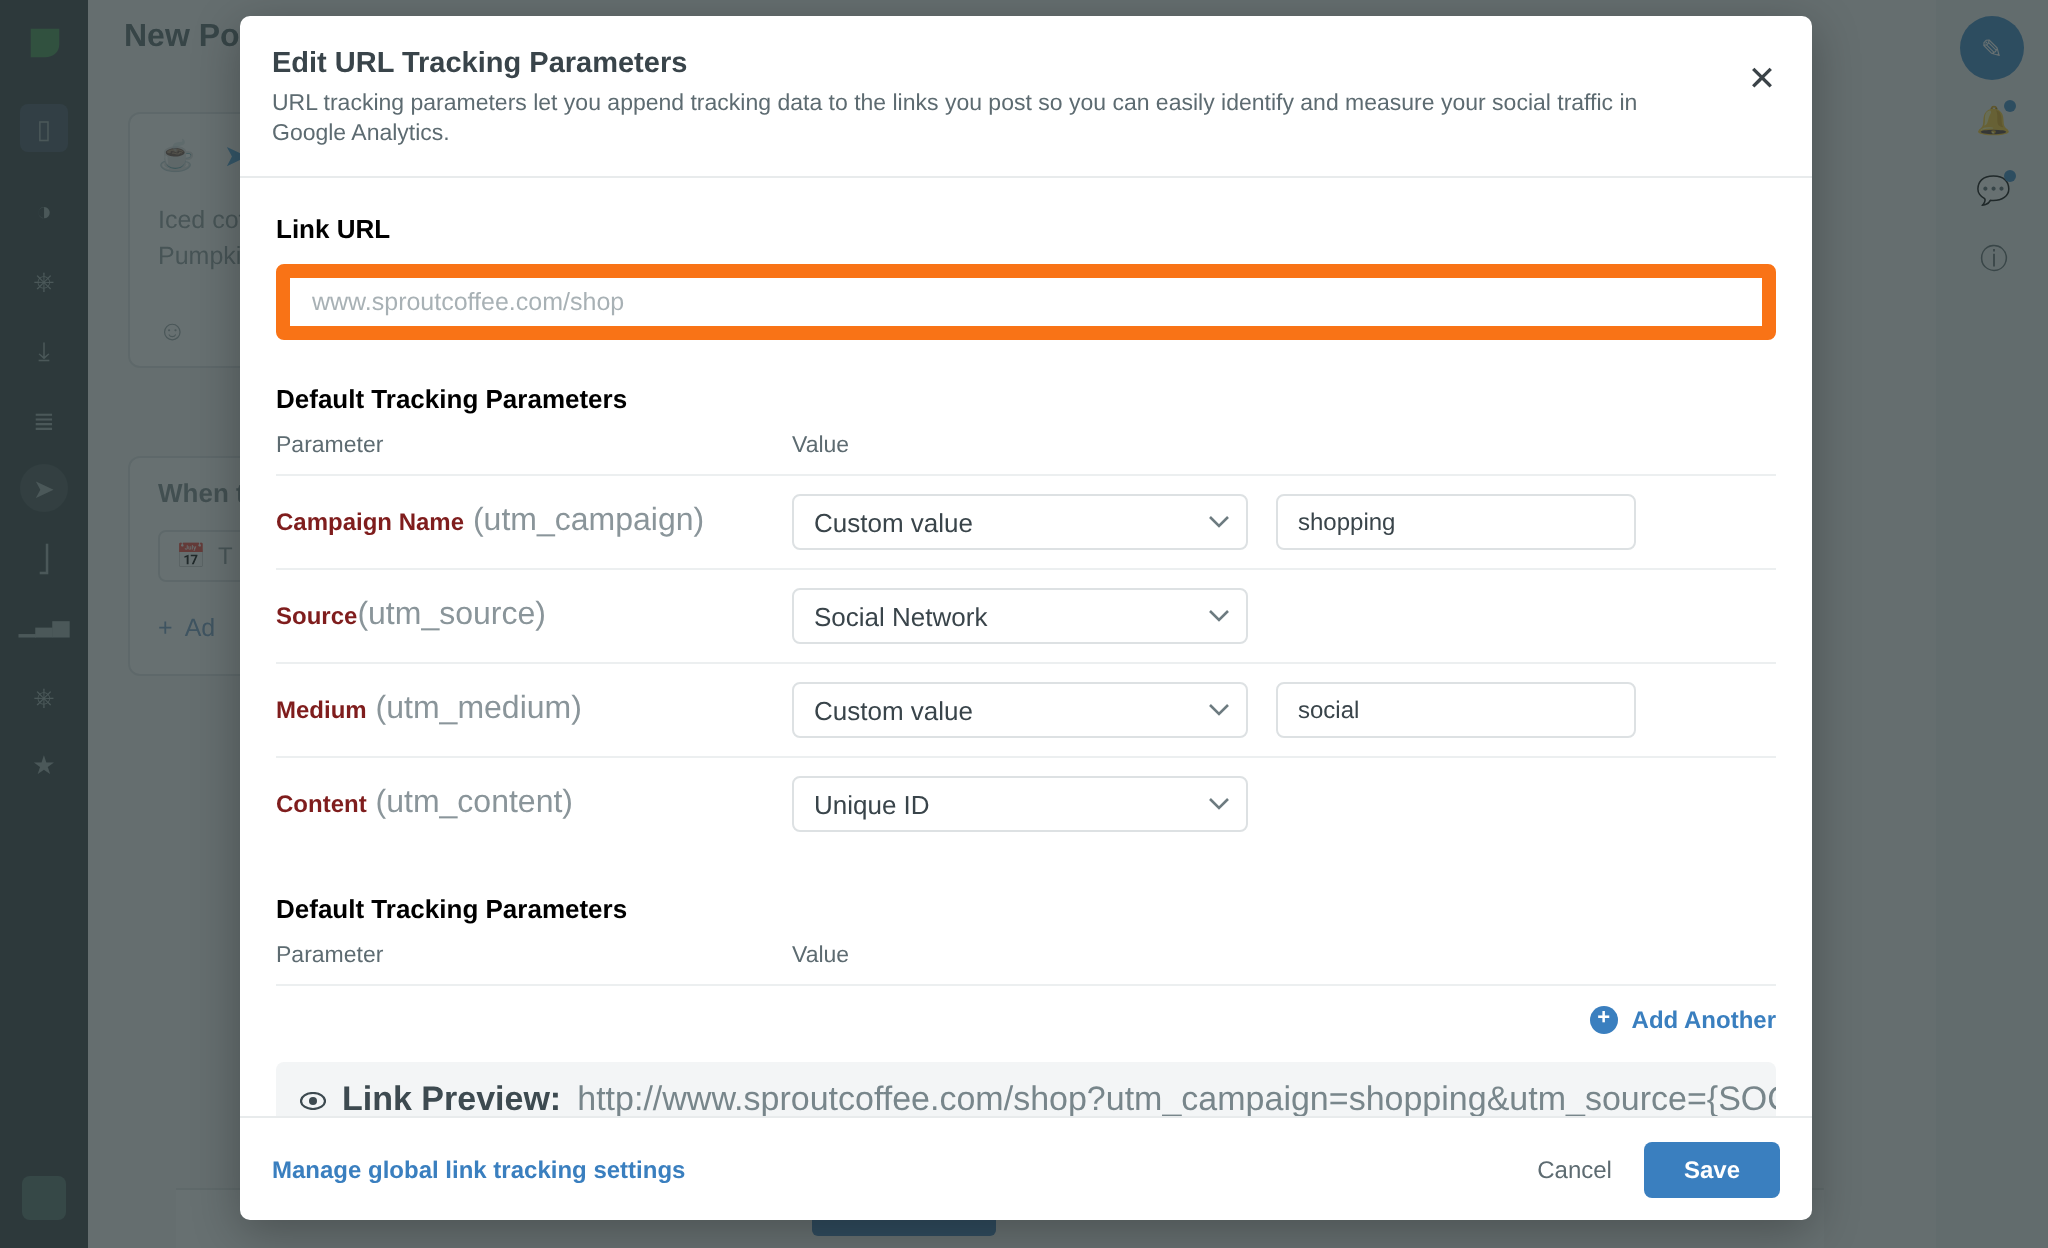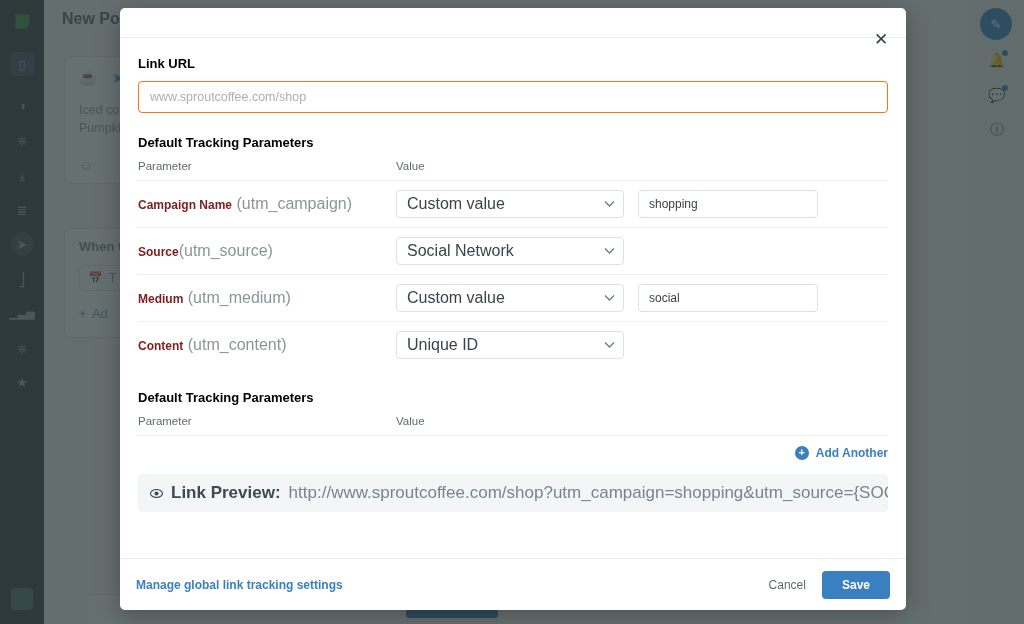--- a/index.html
+++ b/index.html
@@ -146,21 +146,21 @@
     flex: 1 1 auto; overflow: hidden;
     padding: 14px 18px 0 18px;
   }
 
   .section-title {
     font-size: 13px; font-weight: bold; color: #000000;
     margin: 4px 0 10px 0;
   }
   #link-url-input {
     width: 100%; height: 32px;
-    border: 1px solid #f97316; border-radius: 4px;
+    border: 7px solid #f97316; border-radius: 4px;
     padding: 12px 11px; font-size: 12.5px; color: #39444a;
     font-family: inherit; outline: none; background: #fff;
   }
   #link-url-input::placeholder { color: #a8b1b5; }
 
   .section-gap { height: 18px; }
 
   table.params { width: 100%; border-collapse: collapse; }
   table.params th {
     text-align: left; font-size: 11.5px; font-weight: normal;
@@ -171,21 +171,21 @@
     padding: 9px 0; border-top: 1px solid #eceff0; vertical-align: middle;
   }
   table.params thead th { border-bottom: 1px solid #eceff0; }
   .p-name { font-size: 12px; color: #7f1d1d; font-weight: bold; }
   .p-key { font-weight: normal; color: #8a959a; }
 
   .select-wrap { position: relative; display: inline-block; }
   .fake-select {
     width: 228px; height: 28px;
     border: 1px solid #dde1e3; border-radius: 4px;
-    background: #fff; font-size: 16px; color: #39444a;
+    background: #fff; font-size: 13px; color: #39444a;
     padding: 0 26px 0 10px;
     display: flex; align-items: center;
     font-family: inherit; cursor: pointer;
   }
   .sel-chev {
     position: absolute; right: 9px; top: 50%; transform: translateY(-50%);
     pointer-events: none; color: #6d7b80;
   }
   .val-input {
     width: 180px; height: 28px; margin-left: 14px;
@@ -304,20 +304,22 @@
     <div class="rr-dot" style="right:16px;top:85px;"></div>
     <div class="rr-icon" style="top:120px;">ⓘ</div>
   </div>
 </div>
 
 <div id="scrim"></div>
 
 <div id="modal">
 
   <div id="modal-header">
+    <div id="modal-title">Edit URL Tracking Parameters</div>
+    <div id="modal-sub">URL tracking parameters let you append tracking data to the links you post so you can easily identify and measure your social traffic in Google Analytics.</div>
     <button id="modal-close">✕</button>
   </div>
 
   <div id="modal-body">
 
     <div class="section-title">Link URL</div>
     <input id="link-url-input" type="text" placeholder="www.sproutcoffee.com/shop" style="">
 
     <div class="section-gap"></div>
 

